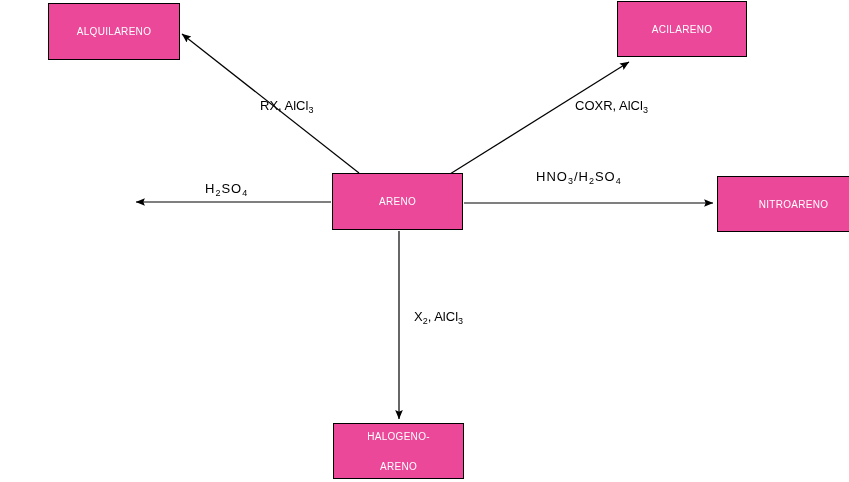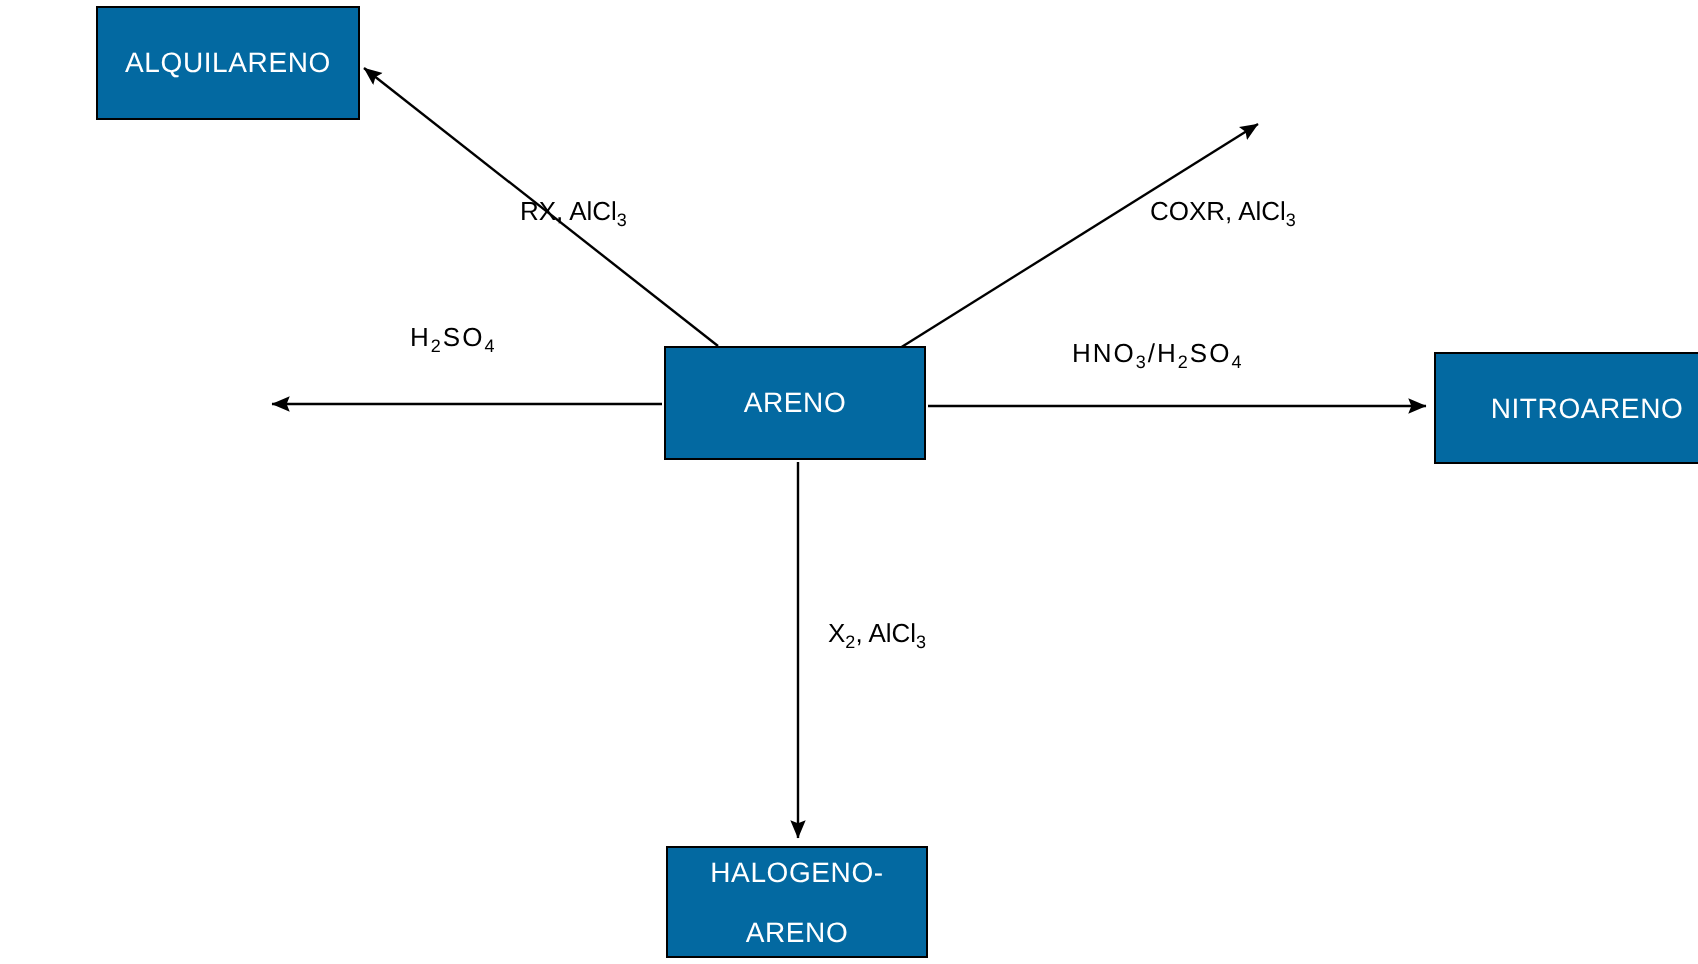--- a/index.html
+++ b/index.html
@@ -21,29 +21,29 @@
   #arrow-layer {
     position: absolute;
     left: 0;
     top: 0;
     width: 849px;
     height: 482px;
   }
   .node {
     position: absolute;
     box-sizing: border-box;
-    background: #0369a1;
+    background: #ec4899;
     border: 1px solid #000000;
     color: #ffffff;
     display: flex;
     align-items: center;
     justify-content: center;
     text-align: center;
     font-family: "Liberation Sans", sans-serif;
-    font-size: 14px;
+    font-size: 10px;
     letter-spacing: 0.3px;
     line-height: 15px;
     z-index: 2;
   }
   .node span {
     display: block;
     width: 100%;
   }
   .edge-label {
     position: absolute;
@@ -84,20 +84,23 @@
 
     <line x1="464" y1="203" x2="713" y2="203" stroke="#000000" stroke-width="1.2" marker-end="url(#ah)"></line>
 
     <line x1="399" y1="231" x2="399" y2="419" stroke="#000000" stroke-width="1.2" marker-end="url(#ah)"></line>
   </svg>
 
   <div class="node" style="left:48px; top:3px; width:132px; height:57px;">
     <span>ALQUILARENO</span>
   </div>
 
+  <div class="node" style="left:617px; top:1px; width:130px; height:56px;">
+    <span>ACILARENO</span>
+  </div>
 
 
   <div class="node" style="left:332px; top:173px; width:131px; height:57px;">
     <span>ARENO</span>
   </div>
 
   <div class="node" style="left:717px; top:176px; width:153px; height:56px;">
     <span>NITROARENO</span>
   </div>
 
@@ -109,21 +112,21 @@
   </div>
 
   <div class="edge-label" style="left:260px; top:78px;margin-top:20px;">
     <span>RX, AlCl</span><sub>3</sub>
   </div>
 
   <div class="edge-label" style="left:575px; top:98px;text-align:center;">
     <span>COXR, AlCl</span><sub>3</sub>
   </div>
 
-  <div class="edge-label sp" style="left:205px; top:161px;">
+  <div class="edge-label sp" style="left:205px; top:181px;">
     <span>H</span><sub>2</sub><span>SO</span><sub>4</sub>
   </div>
 
   <div class="edge-label sp" style="left:536px; top:169px;">
     <span>HNO</span><sub>3</sub><span>/H</span><sub>2</sub><span>SO</span><sub>4</sub>
   </div>
 
   <div class="edge-label" style="left:414px; top:309px;">
     <span>X</span><sub>2</sub><span>, AlCl</span><sub>3</sub>
   </div>

